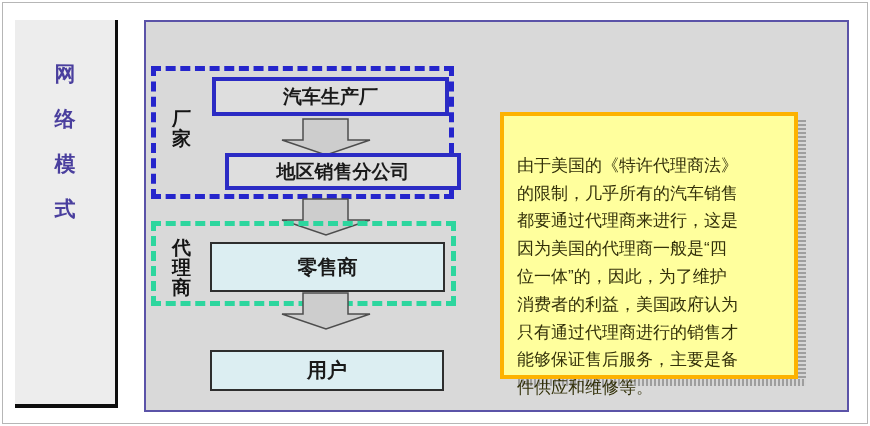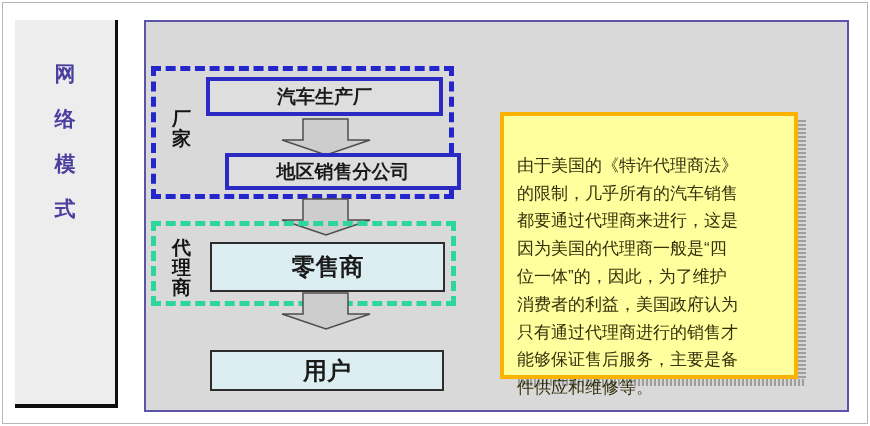--- a/index.html
+++ b/index.html
@@ -42,22 +42,22 @@
     text-align:center; z-index:4;
   }
   .group-label span { display:block; }
   .label-manufacturer { left:26px; top:87px; }
   .label-dealer { left:26px; top:216px; }
   .node {
     position:absolute; display:flex; align-items:center; justify-content:center;
     font-weight:600; color:#1a1a1a; text-align:center;
   }
   .node-blue { border:4px solid #2b2bc4; background:#dedede; font-size:19px; }
-  .node-cyan { border:2px solid #2e2e2e; background:#dceef2; font-size:24px; z-index:3; }
-  .node-factory  { left:60px; top:55px;  width:237px; height:39px; }
+  .node-cyan { border:2px solid #2e2e2e; background:#dceef2; font-size:20px; z-index:3; }
+  .node-factory  { left:66px; top:55px;  width:237px; height:39px; }
   .node-regional { left:79px; top:131px; width:236px; height:37px; }
   .node-retailer { left:64px; top:220px; width:235px; height:50px; }
   .node-user     { left:64px; top:328px; width:234px; height:41px; }
   .arrow { position:absolute; left:135px; width:90px; height:38px; }
   .arrow-1 { top:96px; }
   .arrow-2 { top:176px; z-index:1; }
   .arrow-3 { top:270px; z-index:3; }
   
   .note {
     position:absolute; left:354px; top:90px; width:298px; height:267px;

